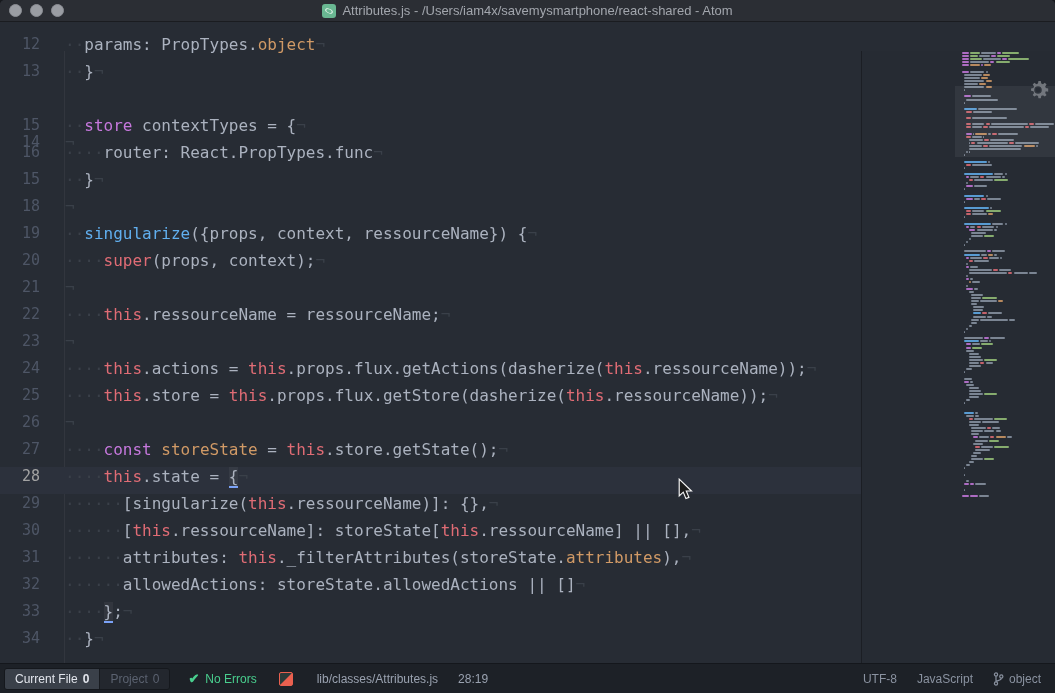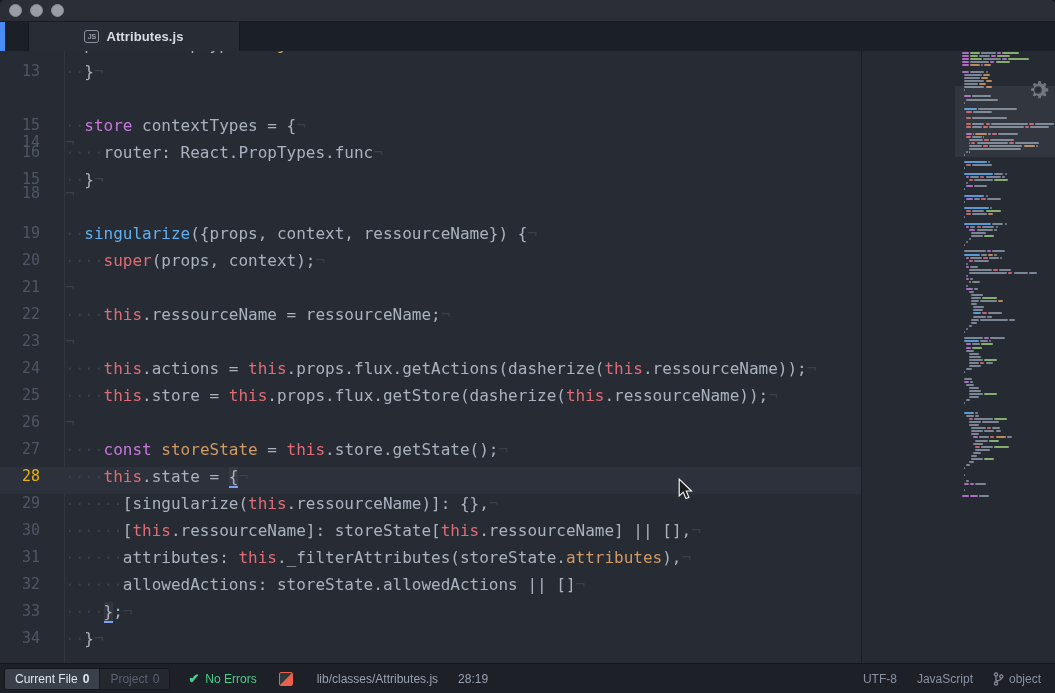--- a/index.html
+++ b/index.html
@@ -21,21 +21,21 @@
   .js-icon { width:15px; height:13px; border:1px solid #8d939e; border-radius:3px; color:#9aa0ab; font-size:7px; font-weight:bold; display:flex; align-items:center; justify-content:center; font-family:"Liberation Sans",sans-serif; }
   .tab-label { color:#d9dce3; font-size:13px; font-weight:bold; letter-spacing:.1px; }
 
   
   .editor { position:absolute; top:22px; left:0; right:0; bottom:30px; background:#272c34; overflow:hidden; }
   .right-pane { position:absolute; top:29px; left:861px; right:0; bottom:0; background:#262b33; border-left:1px solid #1b1e24; }
   .indent-guide { position:absolute; left:64px; top:29px; bottom:0; width:1px; background:rgba(255,255,255,0.05); }
   .row { position:absolute; left:0; height:27px; width:861px; white-space:pre; }
   .row.active { background:#2c313c; }
   .ln { position:absolute; left:0; top:0; width:40px; height:27px; line-height:27px; text-align:right; color:#4e5666; font:15px "DejaVu Sans Mono", monospace; }
-  .row.active .ln { color:#eab308; }
+  .row.active .ln { color:#a3a3a3; }
   .code { position:absolute; left:65px; top:0; height:27px; line-height:27px; font:16px "DejaVu Sans Mono", monospace; color:#abb2bf; }
   .inv { color:#3a4049; }
   .tok-k { color:#c678dd; } .tok-f { color:#61afef; } .tok-r { color:#e06c75; }
   .tok-o { color:#d19a66; } .tok-d { color:#abb2bf; }
   .tok-u { border-bottom:2px solid #7ba2f7; background:rgba(255,255,255,0.05); }
 
   
   .minimap { position:absolute; top:29px; left:955px; right:0; bottom:0; }
   .mm-bar { position:absolute; height:2px; border-radius:1px; opacity:.85; }
   .mm-overlay { position:absolute; left:0; right:0; background:rgba(255,255,255,0.06); }
@@ -63,41 +63,40 @@
 <body>
 
 <div class="window">
 
   <div class="titlebar">
     <div class="traffic">
       <span></span>
       <span></span>
       <span></span>
     </div>
-  </div>
-
-  <div class="tabbar">
-    <div class="pane-strip"></div>
-    <div class="tab">
-      <span class="js-icon">JS</span>
-      <span class="tab-label">Attributes.js</span>
+    <div class="title-center">
+      <span class="atom-logo">
+          <i></i>
+        </span>
+      <span>Attributes.js - /Users/iam4x/savemysmartphone/react-shared - Atom</span>
     </div>
   </div>
+
 
   <div class="editor">
     <div class="right-pane"></div>
     <div class="indent-guide"></div>
     <div id="code-rows">
         <div class="row" style="top: 13px;"><span class="ln">12</span><span class="code"><span class="inv">··</span><span class="tok-d">params: PropTypes.</span><span class="tok-o">object</span><span class="inv">¬</span></span></div>
         <div class="row" style="top: 40px;"><span class="ln">13</span><span class="code"><span class="inv">··</span><span class="tok-d">}</span><span class="inv">¬</span></span></div>
         <div class="row" style="top: 67px; margin-top: 44px;"><span class="ln">14</span><span class="code"><span class="inv">¬</span></span></div>
         <div class="row" style="top: 94px;"><span class="ln">15</span><span class="code"><span class="inv">··</span><span class="tok-k">store</span><span class="tok-d"> contextTypes = {</span><span class="inv">¬</span></span></div>
         <div class="row" style="top: 121px;"><span class="ln">16</span><span class="code"><span class="inv">····</span><span class="tok-d">router: React.PropTypes.func</span><span class="inv">¬</span></span></div>
         <div class="row" style="top: 148px;"><span class="ln">15</span><span class="code"><span class="inv">··</span><span class="tok-d">}</span><span class="inv">¬</span></span></div>
-        <div class="row" style="top: 162px;"><span class="ln">18</span><span class="code"><span class="inv">¬</span></span></div>
+        <div class="row" style="top: 175px;"><span class="ln">18</span><span class="code"><span class="inv">¬</span></span></div>
         <div class="row" style="top: 202px;"><span class="ln">19</span><span class="code"><span class="inv">··</span><span class="tok-f">singularize</span><span class="tok-d">({props, context, ressourceName}) {</span><span class="inv">¬</span></span></div>
         <div class="row" style="top: 229px;"><span class="ln">20</span><span class="code"><span class="inv">····</span><span class="tok-r">super</span><span class="tok-d">(props, context);</span><span class="inv">¬</span></span></div>
         <div class="row" style="top: 256px;"><span class="ln">21</span><span class="code"><span class="inv">¬</span></span></div>
         <div class="row" style="top: 283px;"><span class="ln">22</span><span class="code"><span class="inv">····</span><span class="tok-r">this</span><span class="tok-d">.ressourceName = ressourceName;</span><span class="inv">¬</span></span></div>
         <div class="row" style="top: 310px;"><span class="ln">23</span><span class="code"><span class="inv">¬</span></span></div>
         <div class="row" style="top: 337px;"><span class="ln">24</span><span class="code"><span class="inv">····</span><span class="tok-r">this</span><span class="tok-d">.actions = </span><span class="tok-r">this</span><span class="tok-d">.props.flux.getActions(dasherize(</span><span class="tok-r">this</span><span class="tok-d">.ressourceName));</span><span class="inv">¬</span></span></div>
         <div class="row" style="top: 364px;"><span class="ln">25</span><span class="code"><span class="inv">····</span><span class="tok-r">this</span><span class="tok-d">.store = </span><span class="tok-r">this</span><span class="tok-d">.props.flux.getStore(dasherize(</span><span class="tok-r">this</span><span class="tok-d">.ressourceName));</span><span class="inv">¬</span></span></div>
         <div class="row" style="top: 391px;"><span class="ln">26</span><span class="code"><span class="inv">¬</span></span></div>
         <div class="row" style="top: 418px; text-decoration: underline;"><span class="ln">27</span><span class="code"><span class="inv">····</span><span class="tok-k">const</span><span class="tok-d"> </span><span class="tok-o">storeState</span><span class="tok-d"> = </span><span class="tok-r">this</span><span class="tok-d">.store.getState();</span><span class="inv">¬</span></span></div>
         <div class="row active" style="top: 445px;"><span class="ln">28</span><span class="code"><span class="inv">····</span><span class="tok-r">this</span><span class="tok-d">.state = </span><span class="tok-d tok-u">{</span><span class="inv">¬</span></span></div>

